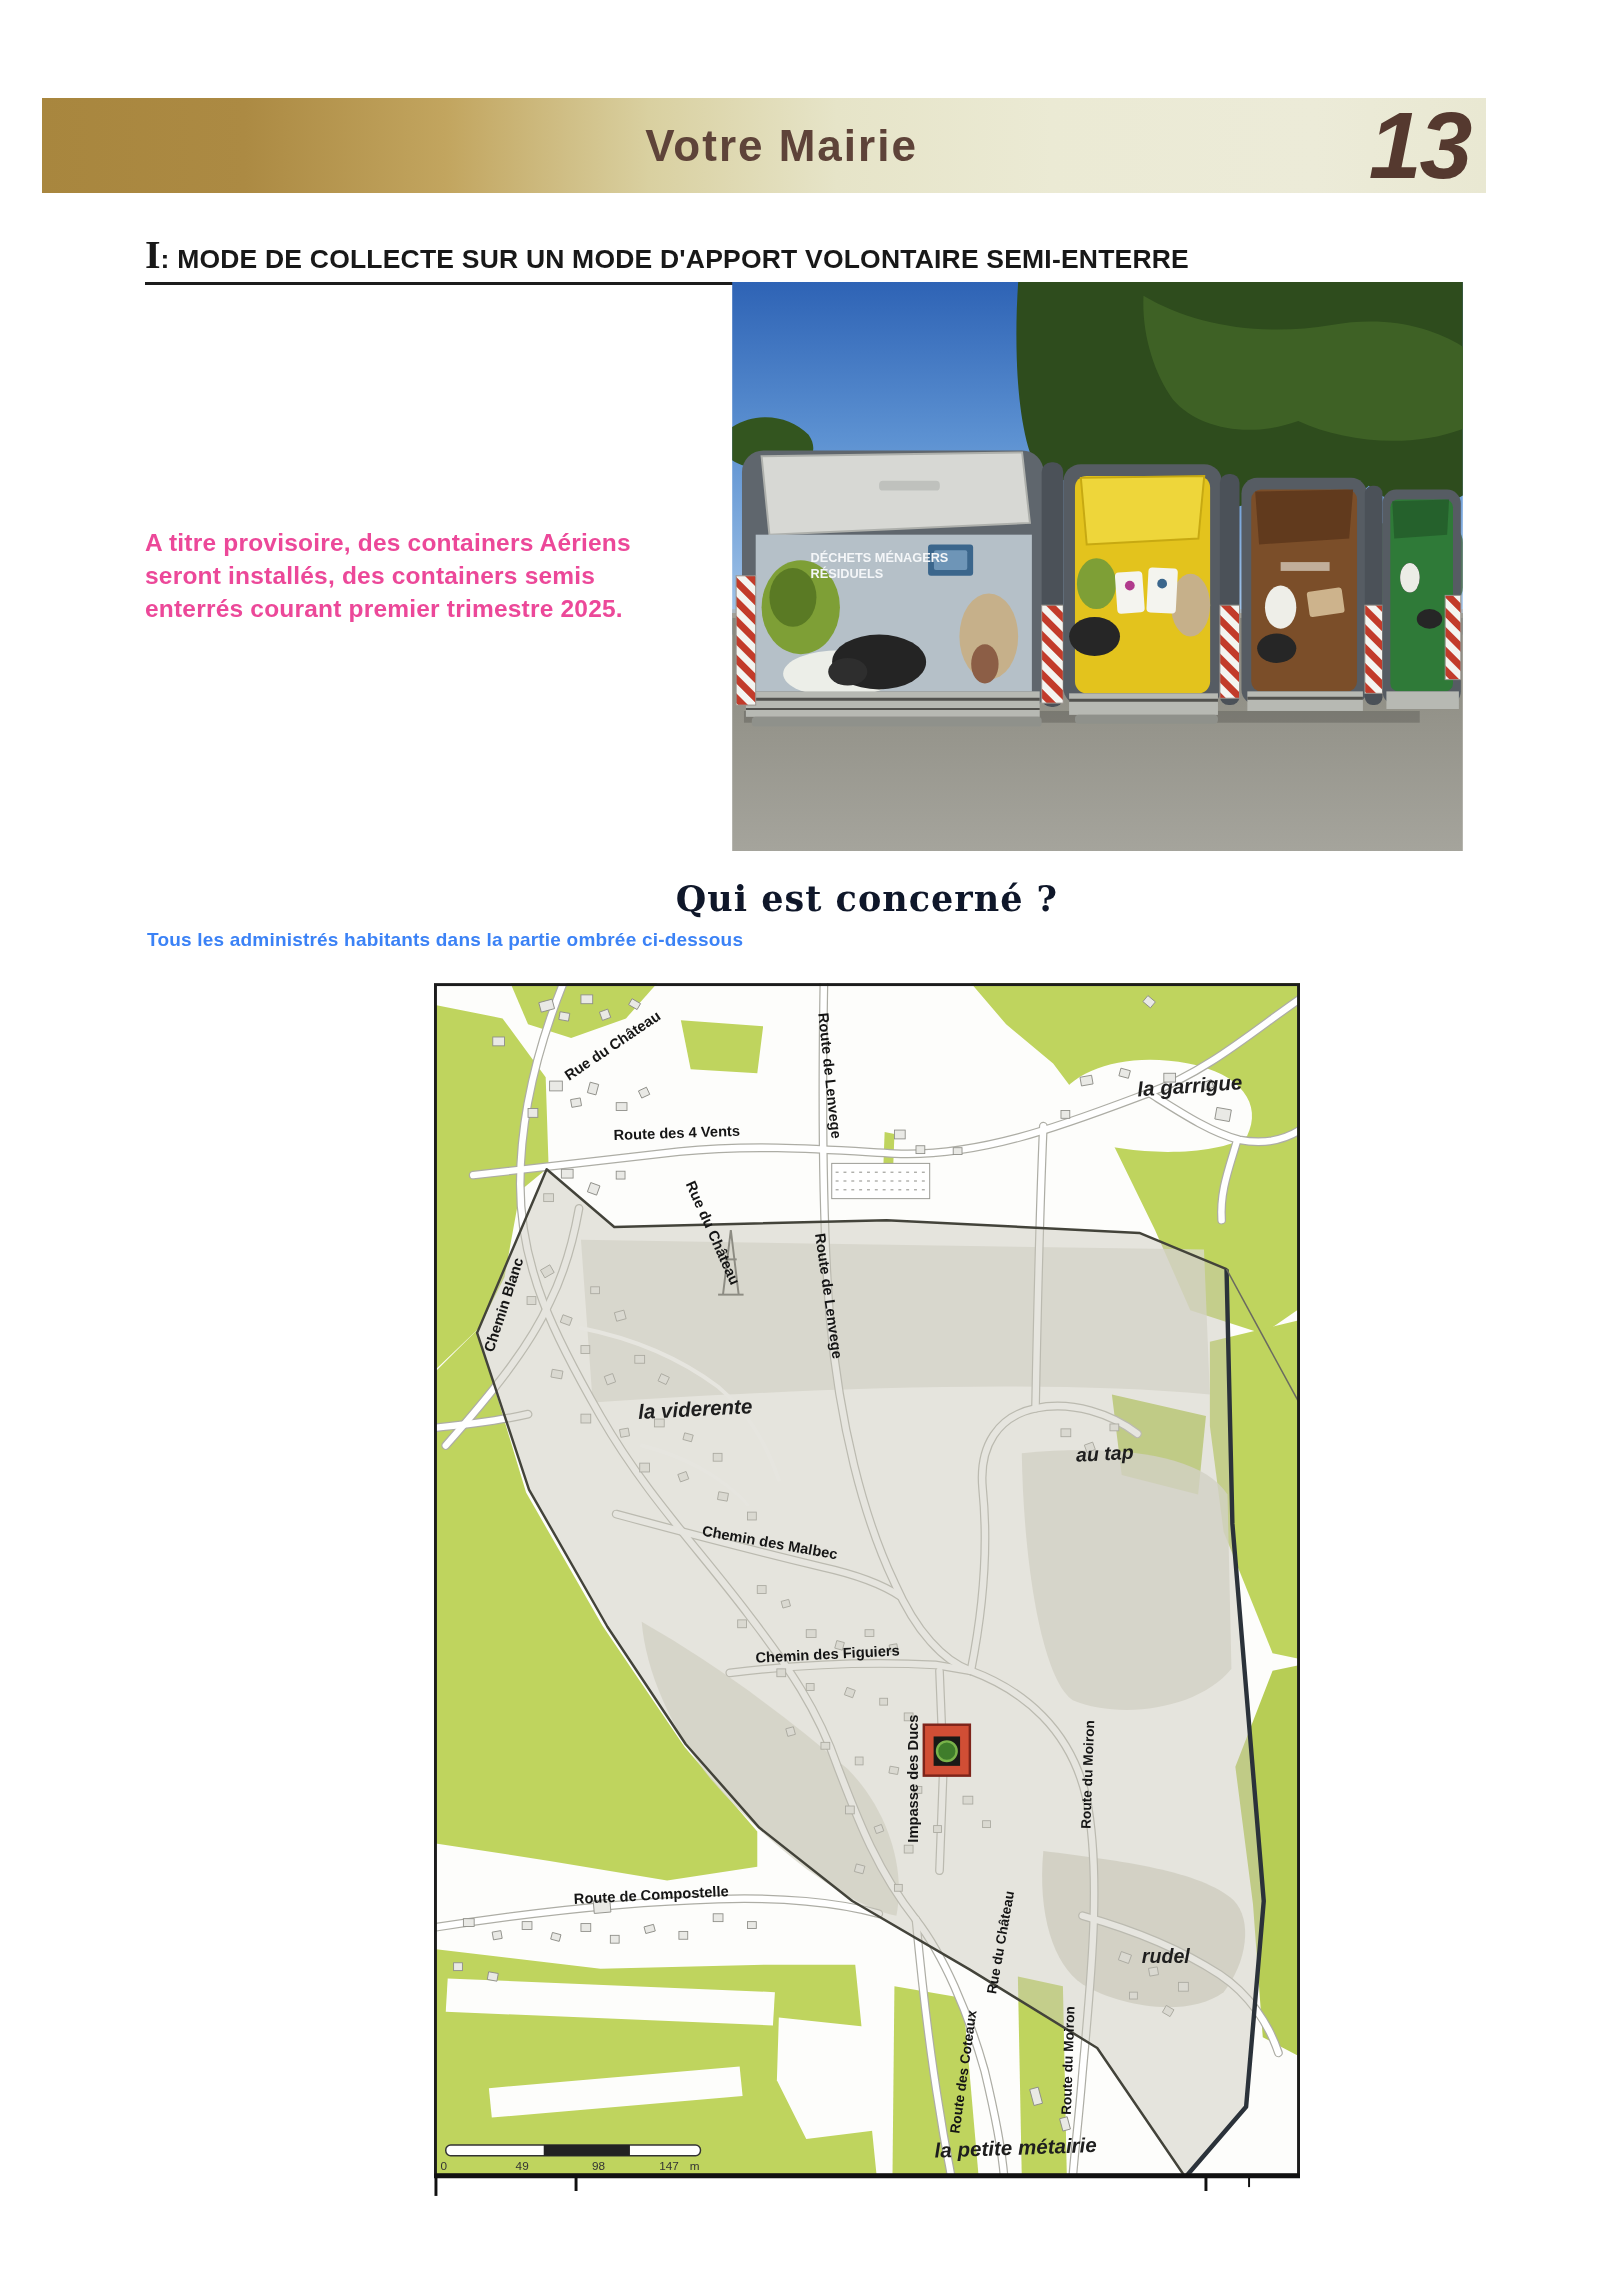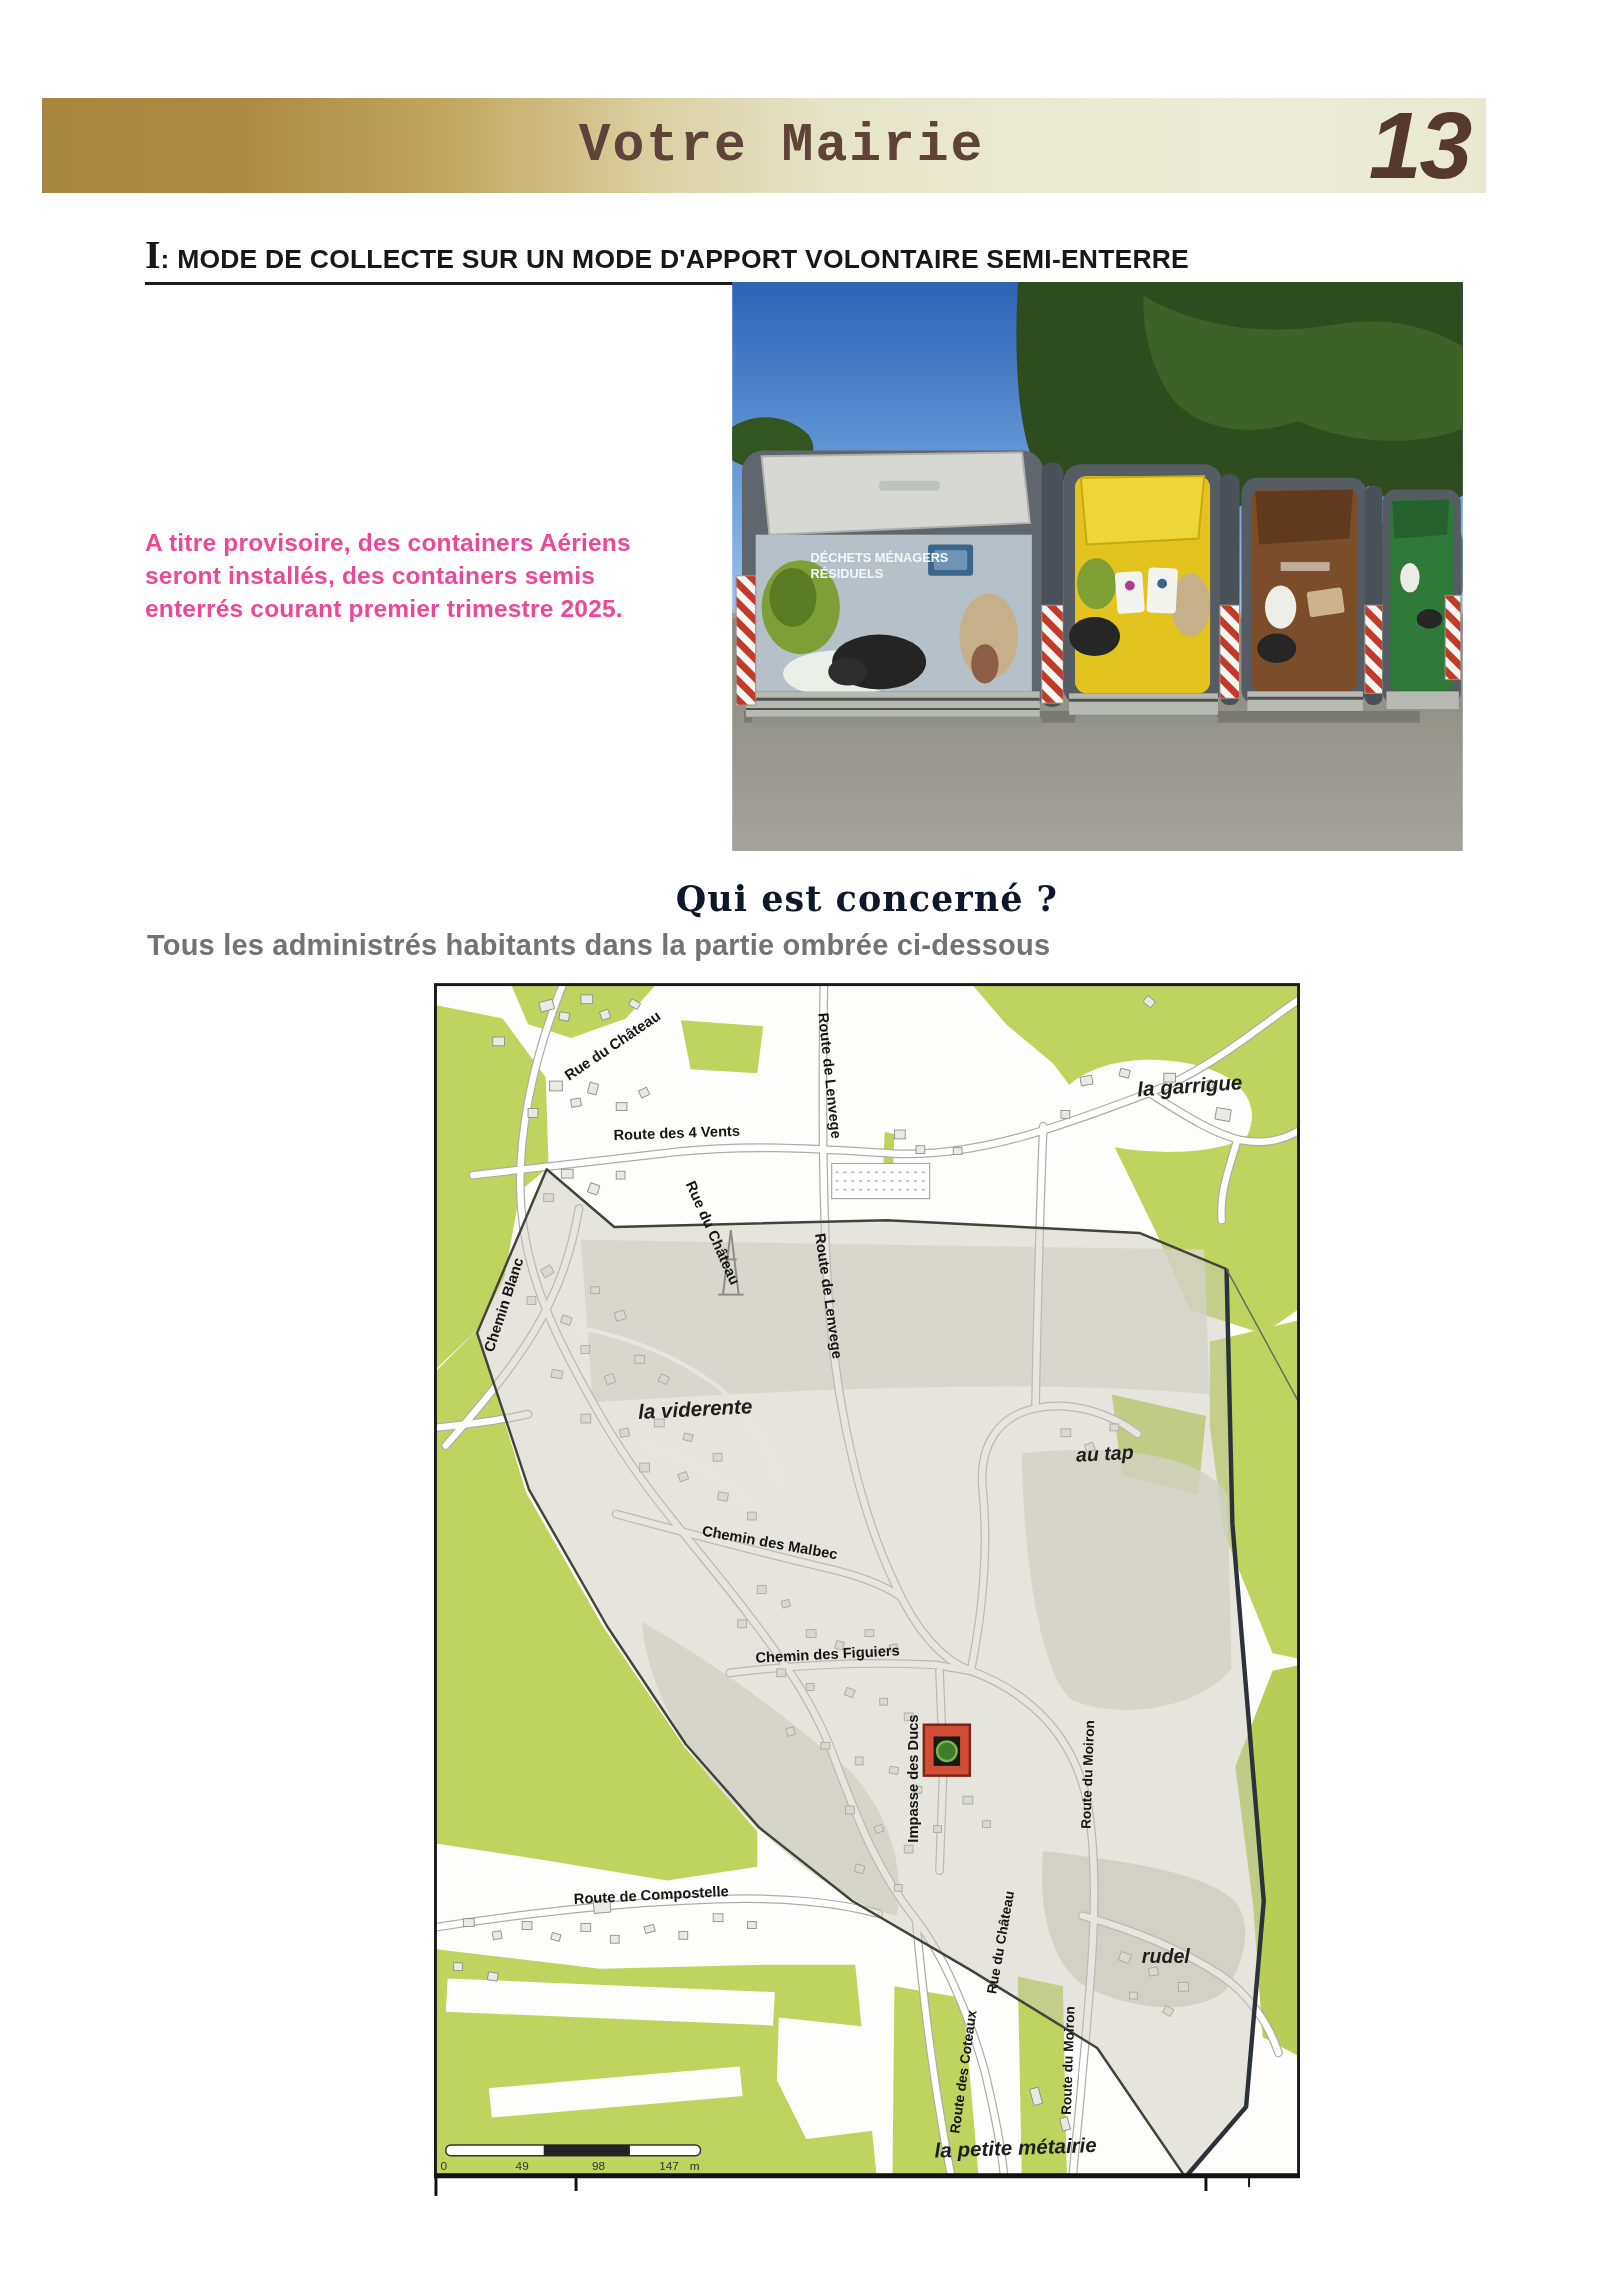--- a/index.html
+++ b/index.html
@@ -4,44 +4,44 @@
 <style>
   html,body{margin:0;padding:0;}
   body{width:1621px;height:2292px;position:relative;background:#ffffff;
        font-family:"Liberation Sans",sans-serif;overflow:hidden;}
 
   
   .band{position:absolute;left:42px;top:98px;width:1444px;height:95px;
     background:linear-gradient(90deg,#a8863e 0%,#ac8a43 14%,#c2a55f 28%,
       #d9d0a0 42%,#e6e4c8 55%,#ebead4 70%,#ecebd8 88%,#e9e8d2 100%);
     display:flex;align-items:center;justify-content:center;}
-  .band-title{font-family:Liberation Mono, monospace;font-weight:bold;
-    font-size:53px;color:#5e4339;letter-spacing:2px;transform:translateX(17.6px);}
+  .band-title{font-family:Liberation Sans, sans-serif;font-weight:bold;
+    font-size:44px;color:#5e4339;letter-spacing:2px;transform:translateX(17.6px);}
   .page-num{position:absolute;right:15.7px;top:3.9px;font-size:95px;line-height:86px;
     font-weight:bold;color:#55392f;letter-spacing:-2px;font-style:italic;}
 
   
   .sec-head{position:absolute;left:145px;top:231px;white-space:nowrap;color:#181818;}
   .sec-head .u{display:inline-block;border-bottom:3.9px solid #1d1d1d;padding-bottom:3.9px;}
   .sec-head .numeral{font-family:"Liberation Serif",serif;font-weight:bold;font-size:40px;}
   .sec-head .colon,.sec-head .rest{font-weight:bold;font-size:26.5px;letter-spacing:0.2px;}
 
   
   .intro{position:absolute;left:145px;top:526px;font-size:24.5px;font-weight:bold;
     line-height:33px;color:#ec4899;letter-spacing:0.2px;}
 
   
   .photo{position:absolute;left:732px;top:282px;width:731px;height:569px;}
 
   
   .concern-title{position:absolute;left:434px;top:878px;width:866px;text-align:center;
     font-family:"DejaVu Serif","Liberation Serif",serif;font-weight:bold;
     font-size:35px;color:#0f172a;letter-spacing:1px;}
-  .concern-sub{position:absolute;left:147px;top:929px;font-size:29px;font-weight:bold;
-    color:#737373;letter-spacing:0.2px;}
+  .concern-sub{position:absolute;left:147px;top:929px;font-size:19px;font-weight:bold;
+    color:#3b82f6;letter-spacing:0.2px;}
 
   
   .mapwrap{position:absolute;left:434px;top:983px;}
   .st{font-family:"Liberation Sans",sans-serif;font-weight:bold;font-size:15px;fill:#151515;}
   .st14{font-size:14px;}
   .pl{font-family:"Liberation Sans",sans-serif;font-weight:bold;font-style:italic;
       font-size:21px;fill:#1e1e1e;}
   .pl20{font-size:20px;}
   .sc{font-family:"Liberation Sans",sans-serif;font-size:12px;fill:#333;}
 </style>

